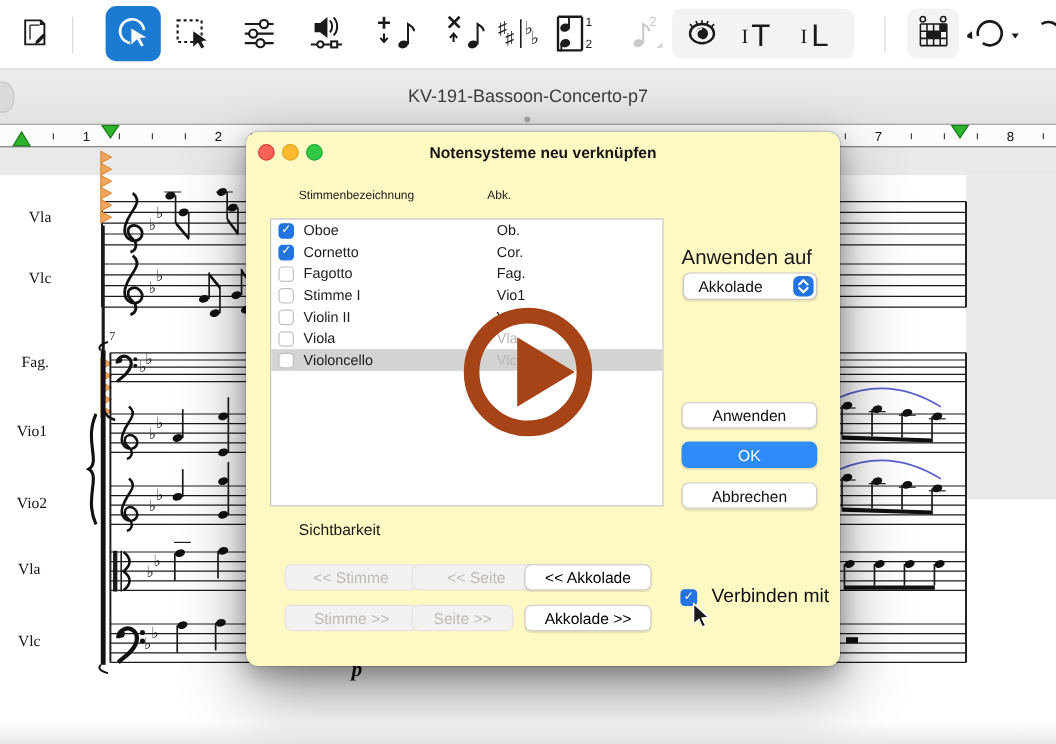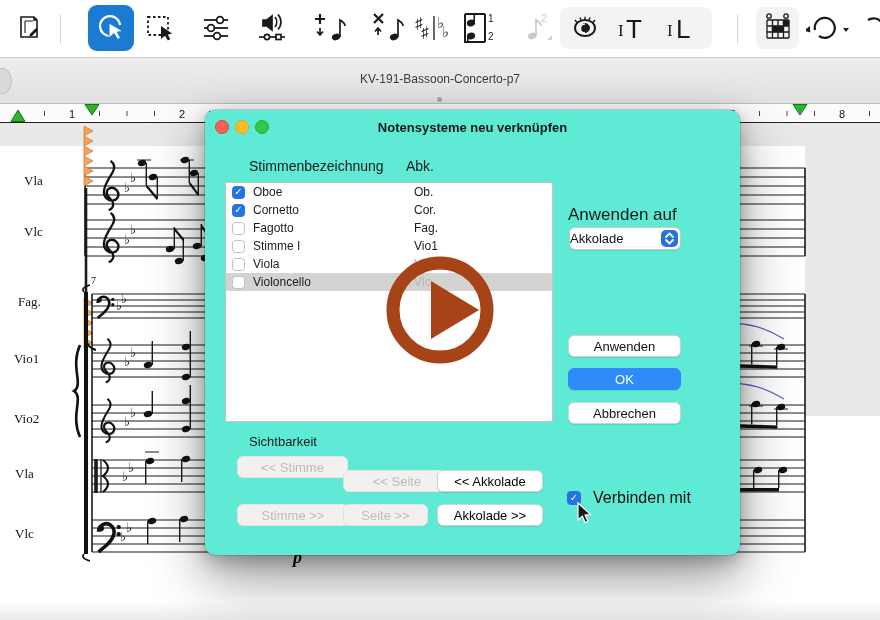--- a/index.html
+++ b/index.html
@@ -9,59 +9,59 @@
   
   .toolbar{position:absolute;left:0;top:0;width:880px;height:57px;background:#ffffff;border-bottom:1px solid #cfcfcf;z-index:4;}
   .tbtn{position:absolute;top:6px;width:44px;height:44px;border-radius:9px;display:flex;align-items:center;justify-content:center;}
   .tbtn.active{background:#1b7ad2;}
   .tsep{position:absolute;top:14px;width:1px;height:30px;background:#d8d8d8;}
   .tgroup{position:absolute;top:7px;height:42px;background:#f3f3f3;border-radius:8px;}
   .tbtn svg{display:block;}
 
   
   .titlebar{position:absolute;left:0;top:58px;width:880px;height:45px;background:linear-gradient(#ededed,#e2e2e2);border-bottom:1px solid #bdbdbd;z-index:3;}
-  .win-title{position:absolute;left:0;right:0;top:14px;text-align:center;font-size:12px;color:#3c3c3c;}
+  .win-title{position:absolute;left:0;right:0;top:14px;text-align:center;font-size:15px;color:#3c3c3c;}
   .win-oval{position:absolute;left:-7px;top:10px;width:17px;height:24px;border-radius:50%;background:#dadada;border:1px solid #c2c2c2;}
   .handle-dot{position:absolute;left:437px;top:39px;width:5px;height:5px;border-radius:50%;background:#a8a8a8;}
 
   
   .ruler{position:absolute;left:0;top:103px;width:880px;height:20px;background:#fcfcfc;z-index:2;}
 
   
   .document{position:absolute;left:0;top:123px;width:880px;height:497px;background:#ffffff;z-index:1;}
   .gray-strip{position:absolute;left:0;top:0;width:880px;height:23px;background:#e9e9e9;}
   .gray-patch{position:absolute;left:805px;top:23px;width:75px;height:270px;background:#e9e9e9;}
   .bottom-fade{position:absolute;left:0;top:478px;width:880px;height:19px;background:linear-gradient(#ffffff,#e9e9e9);}
   #score-svg{position:absolute;left:0;top:0;}
   .staff-label{position:absolute;font-family:"Liberation Serif",serif;font-size:13px;color:#111;}
   .measure-num{position:absolute;font-family:"Liberation Serif",serif;font-size:10px;color:#111;}
   .dyn-p{position:absolute;font-family:"Liberation Serif",serif;font-style:italic;font-weight:bold;font-size:18px;color:#111;}
 
   
-  .dialog{position:absolute;left:205px;top:110px;width:495px;height:445px;background:#5eead4;border-radius:10px;
-          box-shadow:0 22px 55px rgba(0,0,0,.42),0 6px 18px rgba(0,0,0,.25),0 0 0 1px rgba(0,0,0,.12);z-index:5;padding-left:40px;}
+  .dialog{position:absolute;left:205px;top:110px;width:495px;height:445px;background:#fef9c3;border-radius:10px;
+          box-shadow:0 22px 55px rgba(0,0,0,.42),0 6px 18px rgba(0,0,0,.25),0 0 0 1px rgba(0,0,0,.12);z-index:5;}
   .dlg-title{position:absolute;left:0;right:0;top:10px;text-align:center;font-size:13px;font-weight:bold;color:#161616;}
   .tl{position:absolute;top:10px;width:12px;height:12px;border-radius:50%;}
   .tl.red{left:10px;background:#f96256;border:1px solid #e0443e;}
   .tl.yellow{left:30px;background:#fdbc2e;border:1px solid #e0a423;}
   .tl.green{left:50px;background:#33c748;border:1px solid #24ad38;}
-  .col-header{position:absolute;top:48px;font-size:14px;color:#1a1a1a;}
+  .col-header{position:absolute;top:48px;font-size:10px;color:#1a1a1a;}
   .listbox{position:absolute;left:20px;top:72px;width:328px;height:240px;background:#ffffff;border:1px solid #c6c4c2;box-sizing:border-box;overflow:hidden;}
   .lrow{position:relative;height:18px;display:flex;align-items:center;font-size:12px;color:#1c1c1c;}
   .lrow.sel{background:#d5d3d1;}
   .cb{width:13px;height:13px;border-radius:3.5px;box-sizing:border-box;background:#fff;border:1px solid #c3c1bf;margin-left:6px;flex:0 0 auto;
       display:flex;align-items:center;justify-content:center;font-size:10px;line-height:1;color:#fff;}
   .cb.on{background:#2374e1;border-color:#2374e1;}
   .lname{margin-left:8px;}
   .labbr{position:absolute;left:188px;}
   .labbr.dim{color:#b9b7b5;}
   .apply-label{position:absolute;left:363px;top:95px;font-size:17px;color:#1a1a1a;}
   .popup{position:absolute;left:364px;top:117px;width:112px;height:23px;background:#fff;border:1px solid #c9c7c5;border-radius:6px;
          box-shadow:0 1px 1px rgba(0,0,0,.08);display:flex;align-items:center;box-sizing:border-box;}
-  .popup .pval{font-size:13px;color:#111;}
+  .popup .pval{margin-left:12px;font-size:13px;color:#111;}
   .popup .pchev{position:absolute;right:2px;top:2px;width:17px;height:17px;border-radius:5px;background:#2374e1;display:flex;align-items:center;justify-content:center;}
   .btn{position:absolute;left:363px;width:113px;height:22px;border-radius:6px;background:#fff;border:1px solid #d2d0ce;
        box-shadow:0 1px 1px rgba(0,0,0,.1);font-size:13px;color:#111;display:flex;align-items:center;justify-content:center;box-sizing:border-box;font-family:"Liberation Sans",sans-serif;}
   .btn.primary{background:#2e8bf7;border-color:#2e8bf7;color:#fff;}
   .vis-label{position:absolute;left:44px;top:324px;font-size:13px;color:#1a1a1a;}
   .vbtn{position:absolute;height:22px;border-radius:6px;font-size:13px;display:flex;align-items:center;justify-content:center;box-sizing:border-box;}
   .vbtn.en{background:#fff;border:1px solid #d2d0ce;color:#000;box-shadow:0 1px 1px rgba(0,0,0,.1);}
   .vbtn.dis{background:#f3f1ef;border:1px solid #e5e2df;color:#bdbab7;}
   .link-check{position:absolute;left:362px;top:379px;display:flex;align-items:center;}
   .link-check .cb{margin-left:0;width:14px;height:14px;}
@@ -510,20 +510,25 @@
           <span class="lname">Fagotto</span>
           <span class="labbr">Fag.</span>
         </div>
         <div class="lrow">
           <span class="cb"></span>
           <span class="lname">Stimme I</span>
           <span class="labbr">Vio1</span>
         </div>
         <div class="lrow">
           <span class="cb"></span>
+          <span class="lname">Violin II</span>
+          <span class="labbr">Vio2</span>
+        </div>
+        <div class="lrow">
+          <span class="cb"></span>
           <span class="lname">Viola</span>
           <span class="labbr dim">Vla</span>
         </div>
         <div class="lrow sel">
           <span class="cb"></span>
           <span class="lname">Violoncello</span>
           <span class="labbr dim">Vlc</span>
         </div>
       </div>
 
@@ -537,21 +542,21 @@
           </svg>
       </span>
     </div>
 
     <div class="btn" style="top:225px;">Anwenden</div>
     <div class="btn primary" style="top:258px;">OK</div>
     <div class="btn" style="top:292px;">Abbrechen</div>
 
     <div class="vis-label">Sichtbarkeit</div>
     <div id="vis-grid">
-        <div class="vbtn dis" style="left: 32px; width: 111px; top: 346px;">&lt;&lt; Stimme</div>
+        <div class="vbtn dis" style="left: 32px; width: 111px; top: 360px;">&lt;&lt; Stimme</div>
         <div class="vbtn dis" style="left: 138px; width: 108px; top: 360px;">&lt;&lt; Seite</div>
         <div class="vbtn en" style="left: 232px; width: 106px; top: 360px;">&lt;&lt; Akkolade</div>
         <div class="vbtn dis" style="left: 32px; width: 112px; top: 394px;">Stimme &gt;&gt;</div>
         <div class="vbtn dis" style="left: 138px; width: 85px; top: 394px;">Seite &gt;&gt;</div>
         <div class="vbtn en" style="left: 232px; width: 106px; top: 394px;">Akkolade &gt;&gt;</div>
       </div>
 
     <div class="link-check">
       <span class="cb on">✓</span>
       <span class="lbl">Verbinden mit</span>

